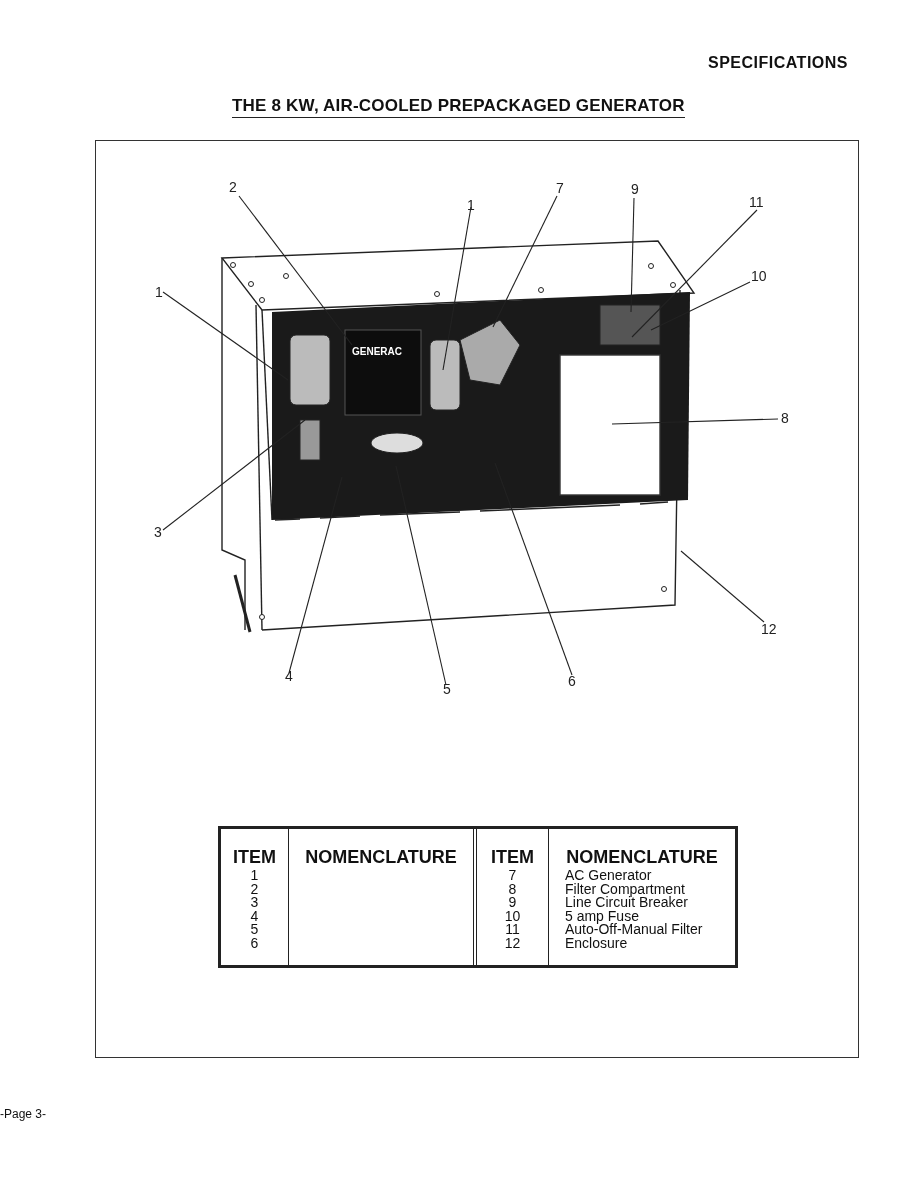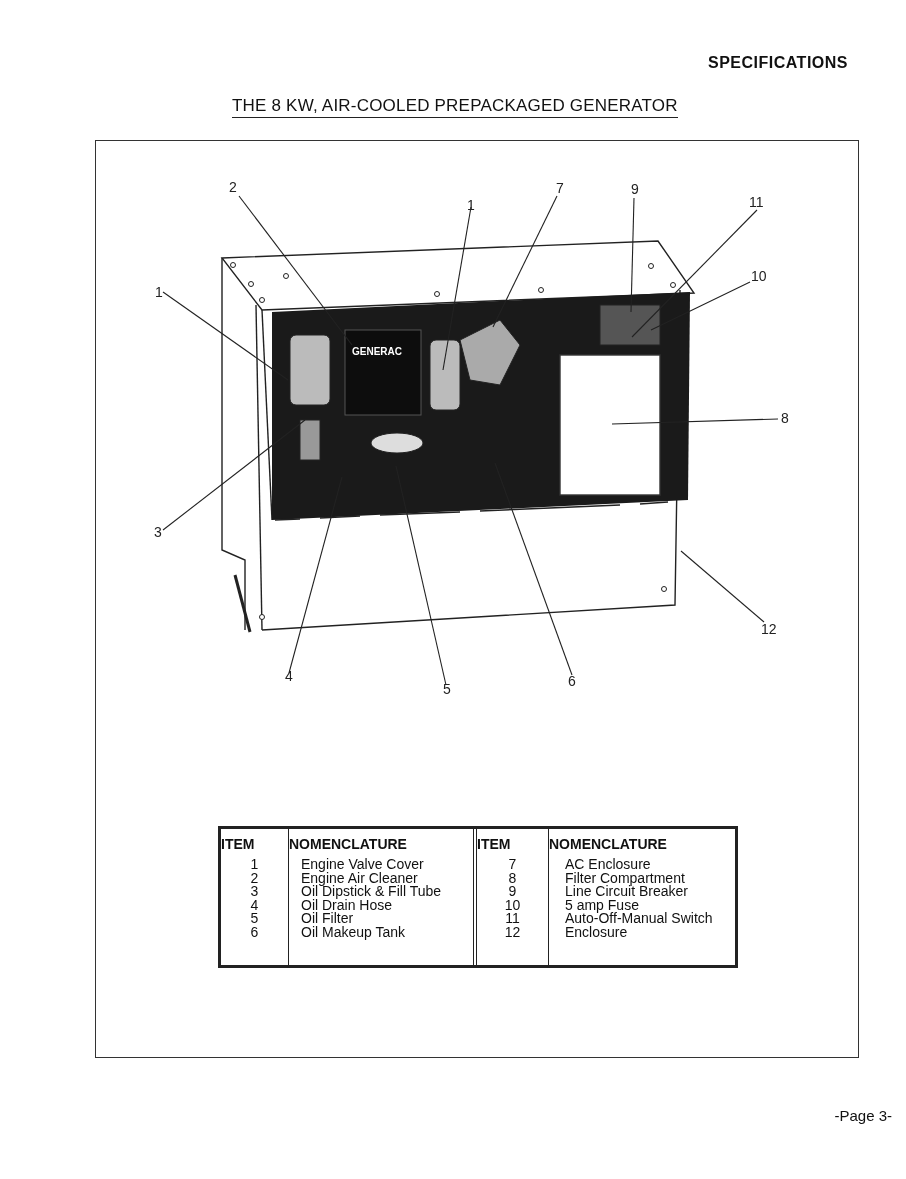--- a/index.html
+++ b/index.html
@@ -1,35 +1,35 @@
 <!DOCTYPE html>
 <html><head>
 <meta charset="utf-8">
 <style>
   html, body { margin:0; padding:0; background:#fff; }
   body { width:906px; height:1179px; position:relative; overflow:hidden; font-family:"Liberation Sans", sans-serif; color:#111; }
   .abs { position:absolute; }
   .section-header { right:58px; top:30px; font-size:16px; font-weight:bold; letter-spacing:0.5px;margin-top:24px; }
-  .doc-title { left:232px; top:96px; font-size:17px; font-weight:normal; border-bottom:1.5px solid #222; padding-bottom:1px; letter-spacing:0.2px; }
+  .doc-title { left:232px; top:96px; font-size:17px; font-weight:bold; border-bottom:1.5px solid #222; padding-bottom:1px; letter-spacing:0.2px; }
   .frame { left:95px; top:140px; width:764px; height:918px; border:1.5px solid #333; box-sizing:border-box; }
   .figure { left:0; top:0; width:906px; height:760px; }
   .callout { font-size:14px; color:#222; }
   .legend { left:218px; top:826px; width:520px; height:142px; border:3px solid #222; box-sizing:border-box; display:flex; }
   .col { position:relative; box-sizing:border-box; }
   .col-item1 { width:68px; border-right:1.5px solid #222; }
   .col-nom1 { width:184px; }
   .sep { width:4px; border-left:1.5px solid #222; border-right:1.5px solid #222; box-sizing:border-box; }
   .col-item2 { width:72px; border-right:1.5px solid #222; }
   .col-nom2 { flex:1; }
-  .th { font-size:14px; font-weight:bold; text-align:left; padding-top:7px; height:18px; }
+  .th { font-size:18px; font-weight:bold; text-align:center; padding-top:18px; height:18px; }
   .cells { font-size:14px; line-height:13.5px; padding-top:4px; }
   .cells.center { text-align:center; }
   .cells.left { padding-left:12px; }
   .cells.left2 { padding-left:16px; }
-  .footer { left:0; width:892px; top:1107px; text-align:right; font-size:15px; }
+  .footer { left:0; width:892px; top:1107px; text-align:left; font-size:12px; }
 </style>
 </head>
 <body>
 
 <div class="abs section-header">SPECIFICATIONS</div>
 <div class="abs doc-title">THE 8 KW, AIR-COOLED PREPACKAGED GENERATOR</div>
 
 <div class="abs frame"></div>
 
 <svg class="abs figure" width="906" height="760" viewBox="0 0 906 760">
@@ -117,47 +117,39 @@
       <div>1</div>
       <div>2</div>
       <div>3</div>
       <div>4</div>
       <div>5</div>
       <div>6</div>
     </div>
   </div>
   <div class="col col-nom1">
     <div class="th">NOMENCLATURE</div>
-    <div class="cells left">
-      <div>Engine Valve Cover</div>
-      <div>Engine Air Cleaner</div>
-      <div>Oil Dipstick &amp; Fill Tube</div>
-      <div>Oil Drain Hose</div>
-      <div>Oil Filter</div>
-      <div>Oil Makeup Tank</div>
-    </div>
   </div>
   <div class="col sep"></div>
   <div class="col col-item2">
     <div class="th">ITEM</div>
     <div class="cells center">
       <div>7</div>
       <div>8</div>
       <div>9</div>
       <div>10</div>
       <div>11</div>
       <div>12</div>
     </div>
   </div>
   <div class="col col-nom2">
     <div class="th">NOMENCLATURE</div>
     <div class="cells left2">
-      <div>AC Enclosure</div>
+      <div>AC Generator</div>
       <div>Filter Compartment</div>
       <div>Line Circuit Breaker</div>
       <div>5 amp Fuse</div>
-      <div>Auto-Off-Manual Switch</div>
+      <div>Auto-Off-Manual Filter</div>
       <div>Enclosure</div>
     </div>
   </div>
 </div>
 
 <div class="abs footer">-Page 3-</div>
 
 </body></html>

